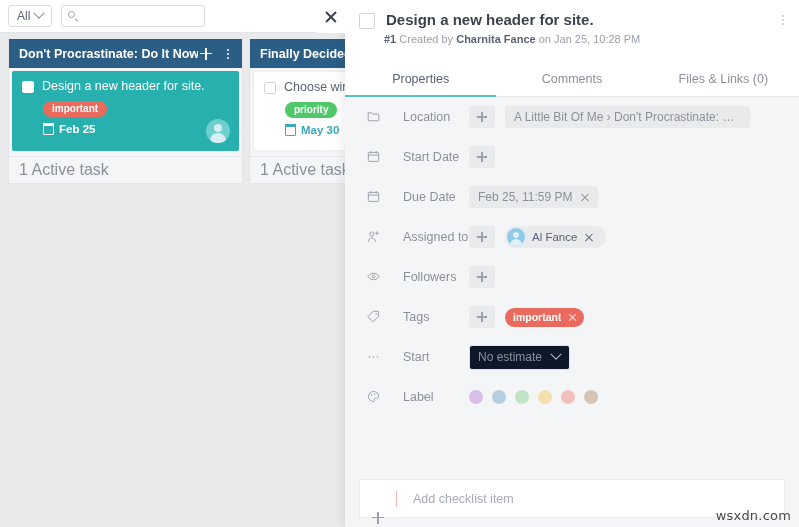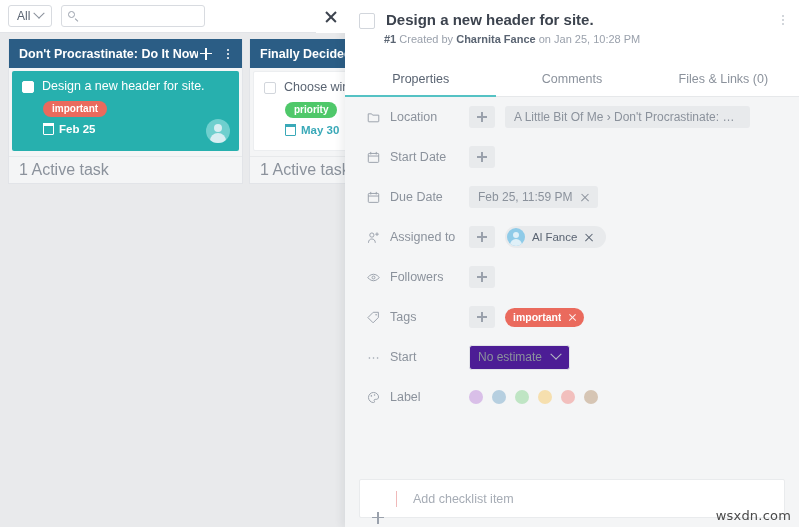--- a/index.html
+++ b/index.html
@@ -374,22 +374,21 @@
 
   .prop-row {
     display: flex;
     align-items: center;
     height: 40px;
     padding: 0 22px;
     box-sizing: border-box;
   }
   .prop-label {
     display: flex;
-    align-items: center;
-    gap: 10px;
+    gap: 23px;
     width: 102px;
     flex: 0 0 auto;
     color: #8b929c;
     font-size: 12.5px;
   }
   .p-icon {
     flex: 0 0 auto;
     width: 13px; height: 13px;
     color: #9aa1ac;
     position: relative;
@@ -475,21 +474,21 @@
   }
   .chip.tag-chip .chip-x { width: 8px; height: 8px; opacity: .9; }
   .chip.tag-chip .chip-x::before, .chip.tag-chip .chip-x::after { width: 9px; top: 3.5px; }
 
   .select-box {
     display: inline-flex;
     align-items: center;
     gap: 10px;
     width: 101px;
     height: 25px;
-    background: #4c1d95;
+    background: #0f172a;
     border: 1px solid #e2e4e8;
     border-radius: 3px;
     padding: 0 8px;
     box-sizing: border-box;
     font-size: 12px;
     color: #8b929c;
     cursor: pointer;
   }
   .select-box .chev { border-color: #b6bcc4; }
 

